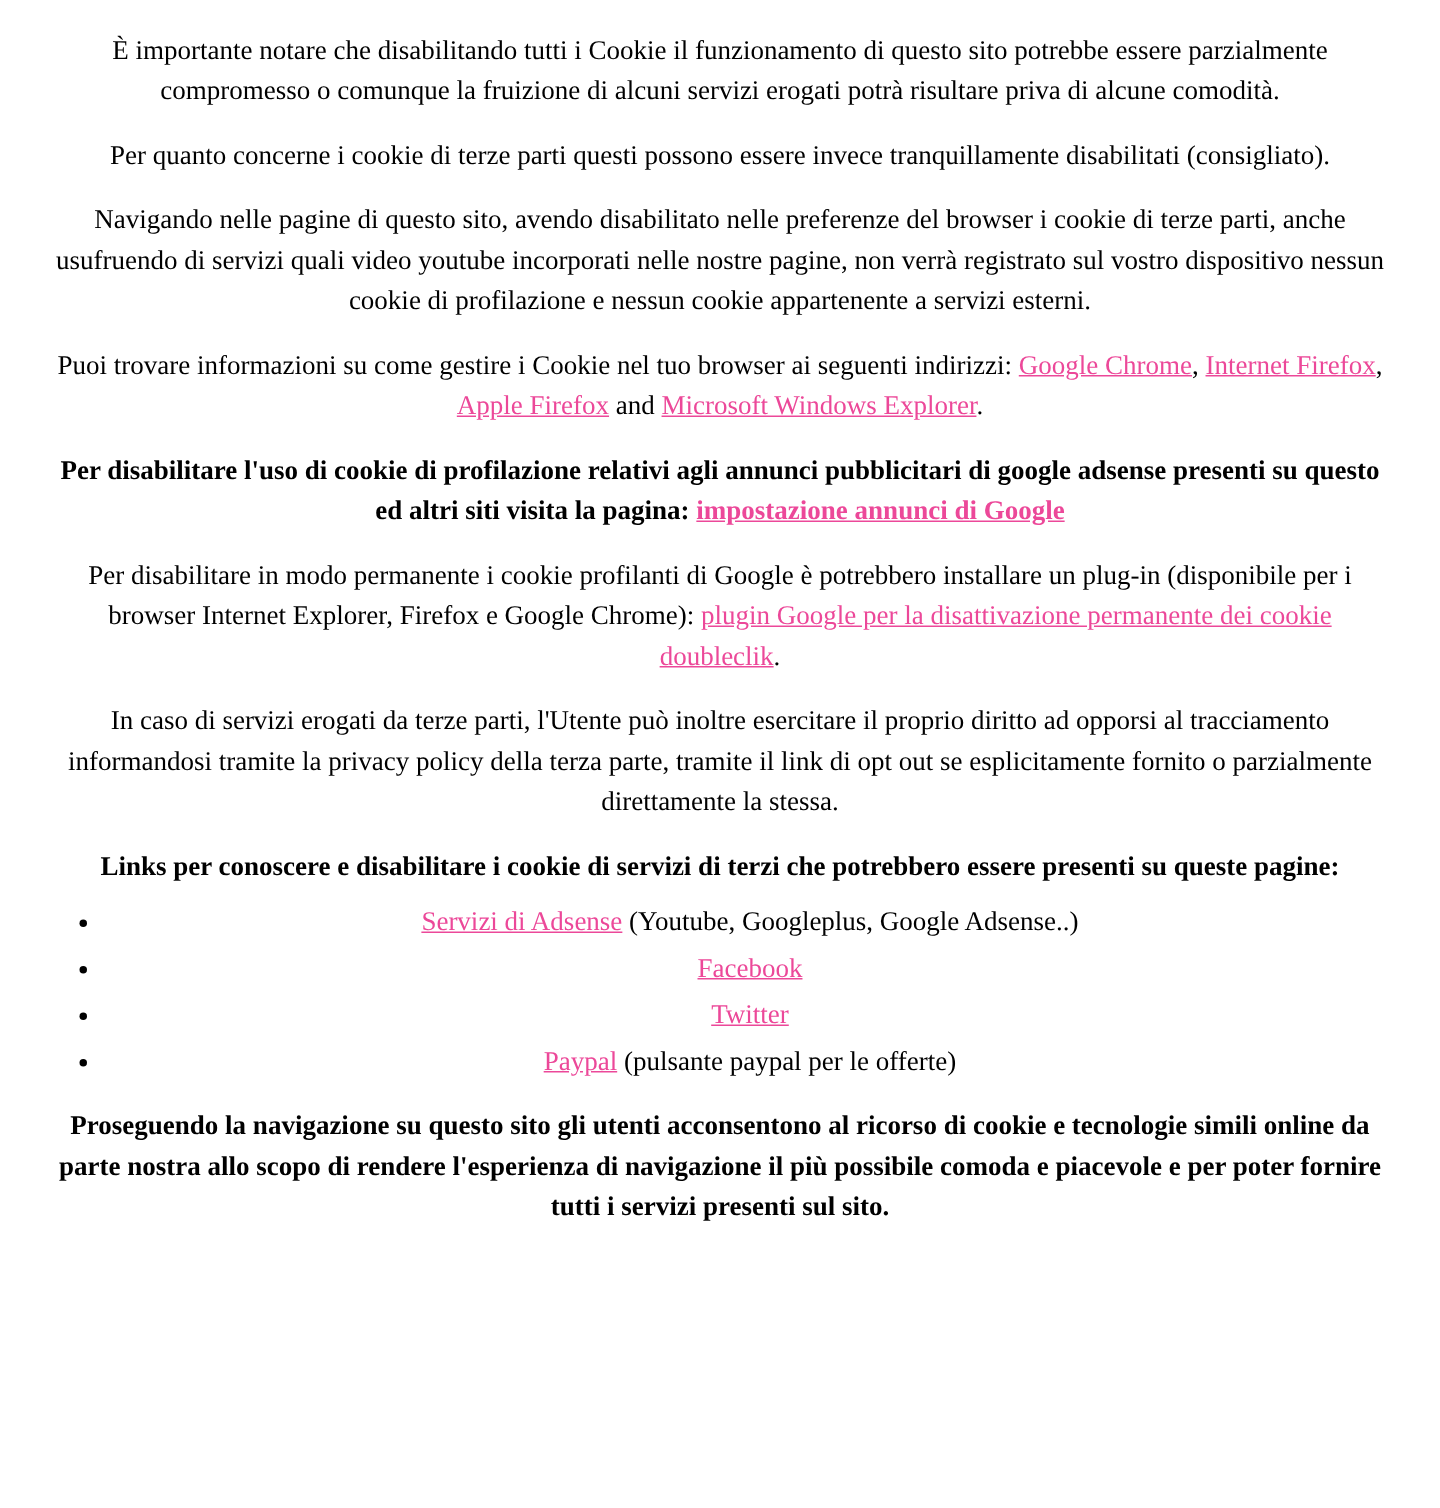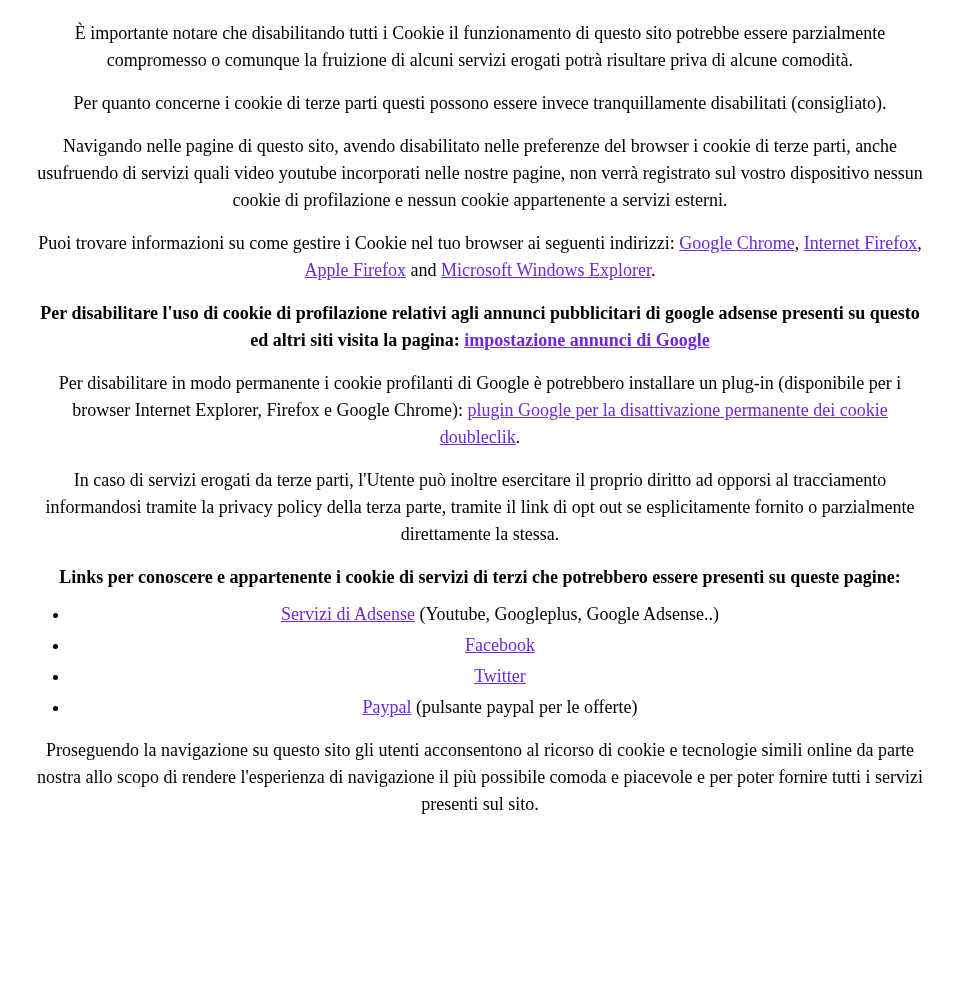--- a/index.html
+++ b/index.html
@@ -14,36 +14,36 @@
       line-height: 1.5;
       color: #000;
       background: #fff;
       padding: 20px 30px;
       max-width: 960px;
     }
     p {
       margin-bottom: 16px;
     }
     a {
-      color: #6d28d9;
+      color: #ec4899;
       text-decoration: underline;
     }
     ul {
       margin-left: 40px;
       margin-bottom: 16px;
     }
     ul li {
       margin-bottom: 4px;
     }
     .section-title {
       font-weight: bold;
       margin-bottom: 10px;
     }
     .final-bold {
-      font-weight: normal;
+      font-weight: bold;
       margin-top: 4px;
     }
   </style>
 </head>
 <body>
 
 <p>È importante notare che disabilitando tutti i Cookie il funzionamento di questo sito potrebbe essere parzialmente compromesso o comunque la fruizione di alcuni servizi erogati potrà risultare priva di alcune comodità.</p>
 
 <p>Per quanto concerne i cookie di terze parti questi possono essere invece tranquillamente disabilitati (consigliato).</p>
 
@@ -56,21 +56,21 @@
 <p>
   <strong><span>Per disabilitare l'uso di cookie di profilazione relativi agli annunci pubblicitari di google adsense presenti su questo ed altri siti visita la pagina: </span><a href="#">impostazione annunci di Google</a></strong>
 </p>
 
 <p>
   <span>Per disabilitare in modo permanente i cookie profilanti di Google è potrebbero installare un plug-in (disponibile per i browser Internet Explorer, Firefox e Google Chrome): </span><a href="#">plugin Google per la disattivazione permanente dei cookie doubleclik</a><span>.</span>
 </p>
 
 <p>In caso di servizi erogati da terze parti, l'Utente può inoltre esercitare il proprio diritto ad opporsi al tracciamento informandosi tramite la privacy policy della terza parte, tramite il link di opt out se esplicitamente fornito o parzialmente direttamente la stessa.</p>
 
-<p class="section-title">Links per conoscere e appartenente i cookie di servizi di terzi che potrebbero essere presenti su queste pagine:</p>
+<p class="section-title">Links per conoscere e disabilitare i cookie di servizi di terzi che potrebbero essere presenti su queste pagine:</p>
 
 <ul>
   <li>
     <a href="#">Servizi di Adsense</a><span> (Youtube, Googleplus, Google Adsense..)</span>
   </li>
   <li>
     <a href="#">Facebook</a>
   </li>
   <li>
     <a href="#">Twitter</a>

